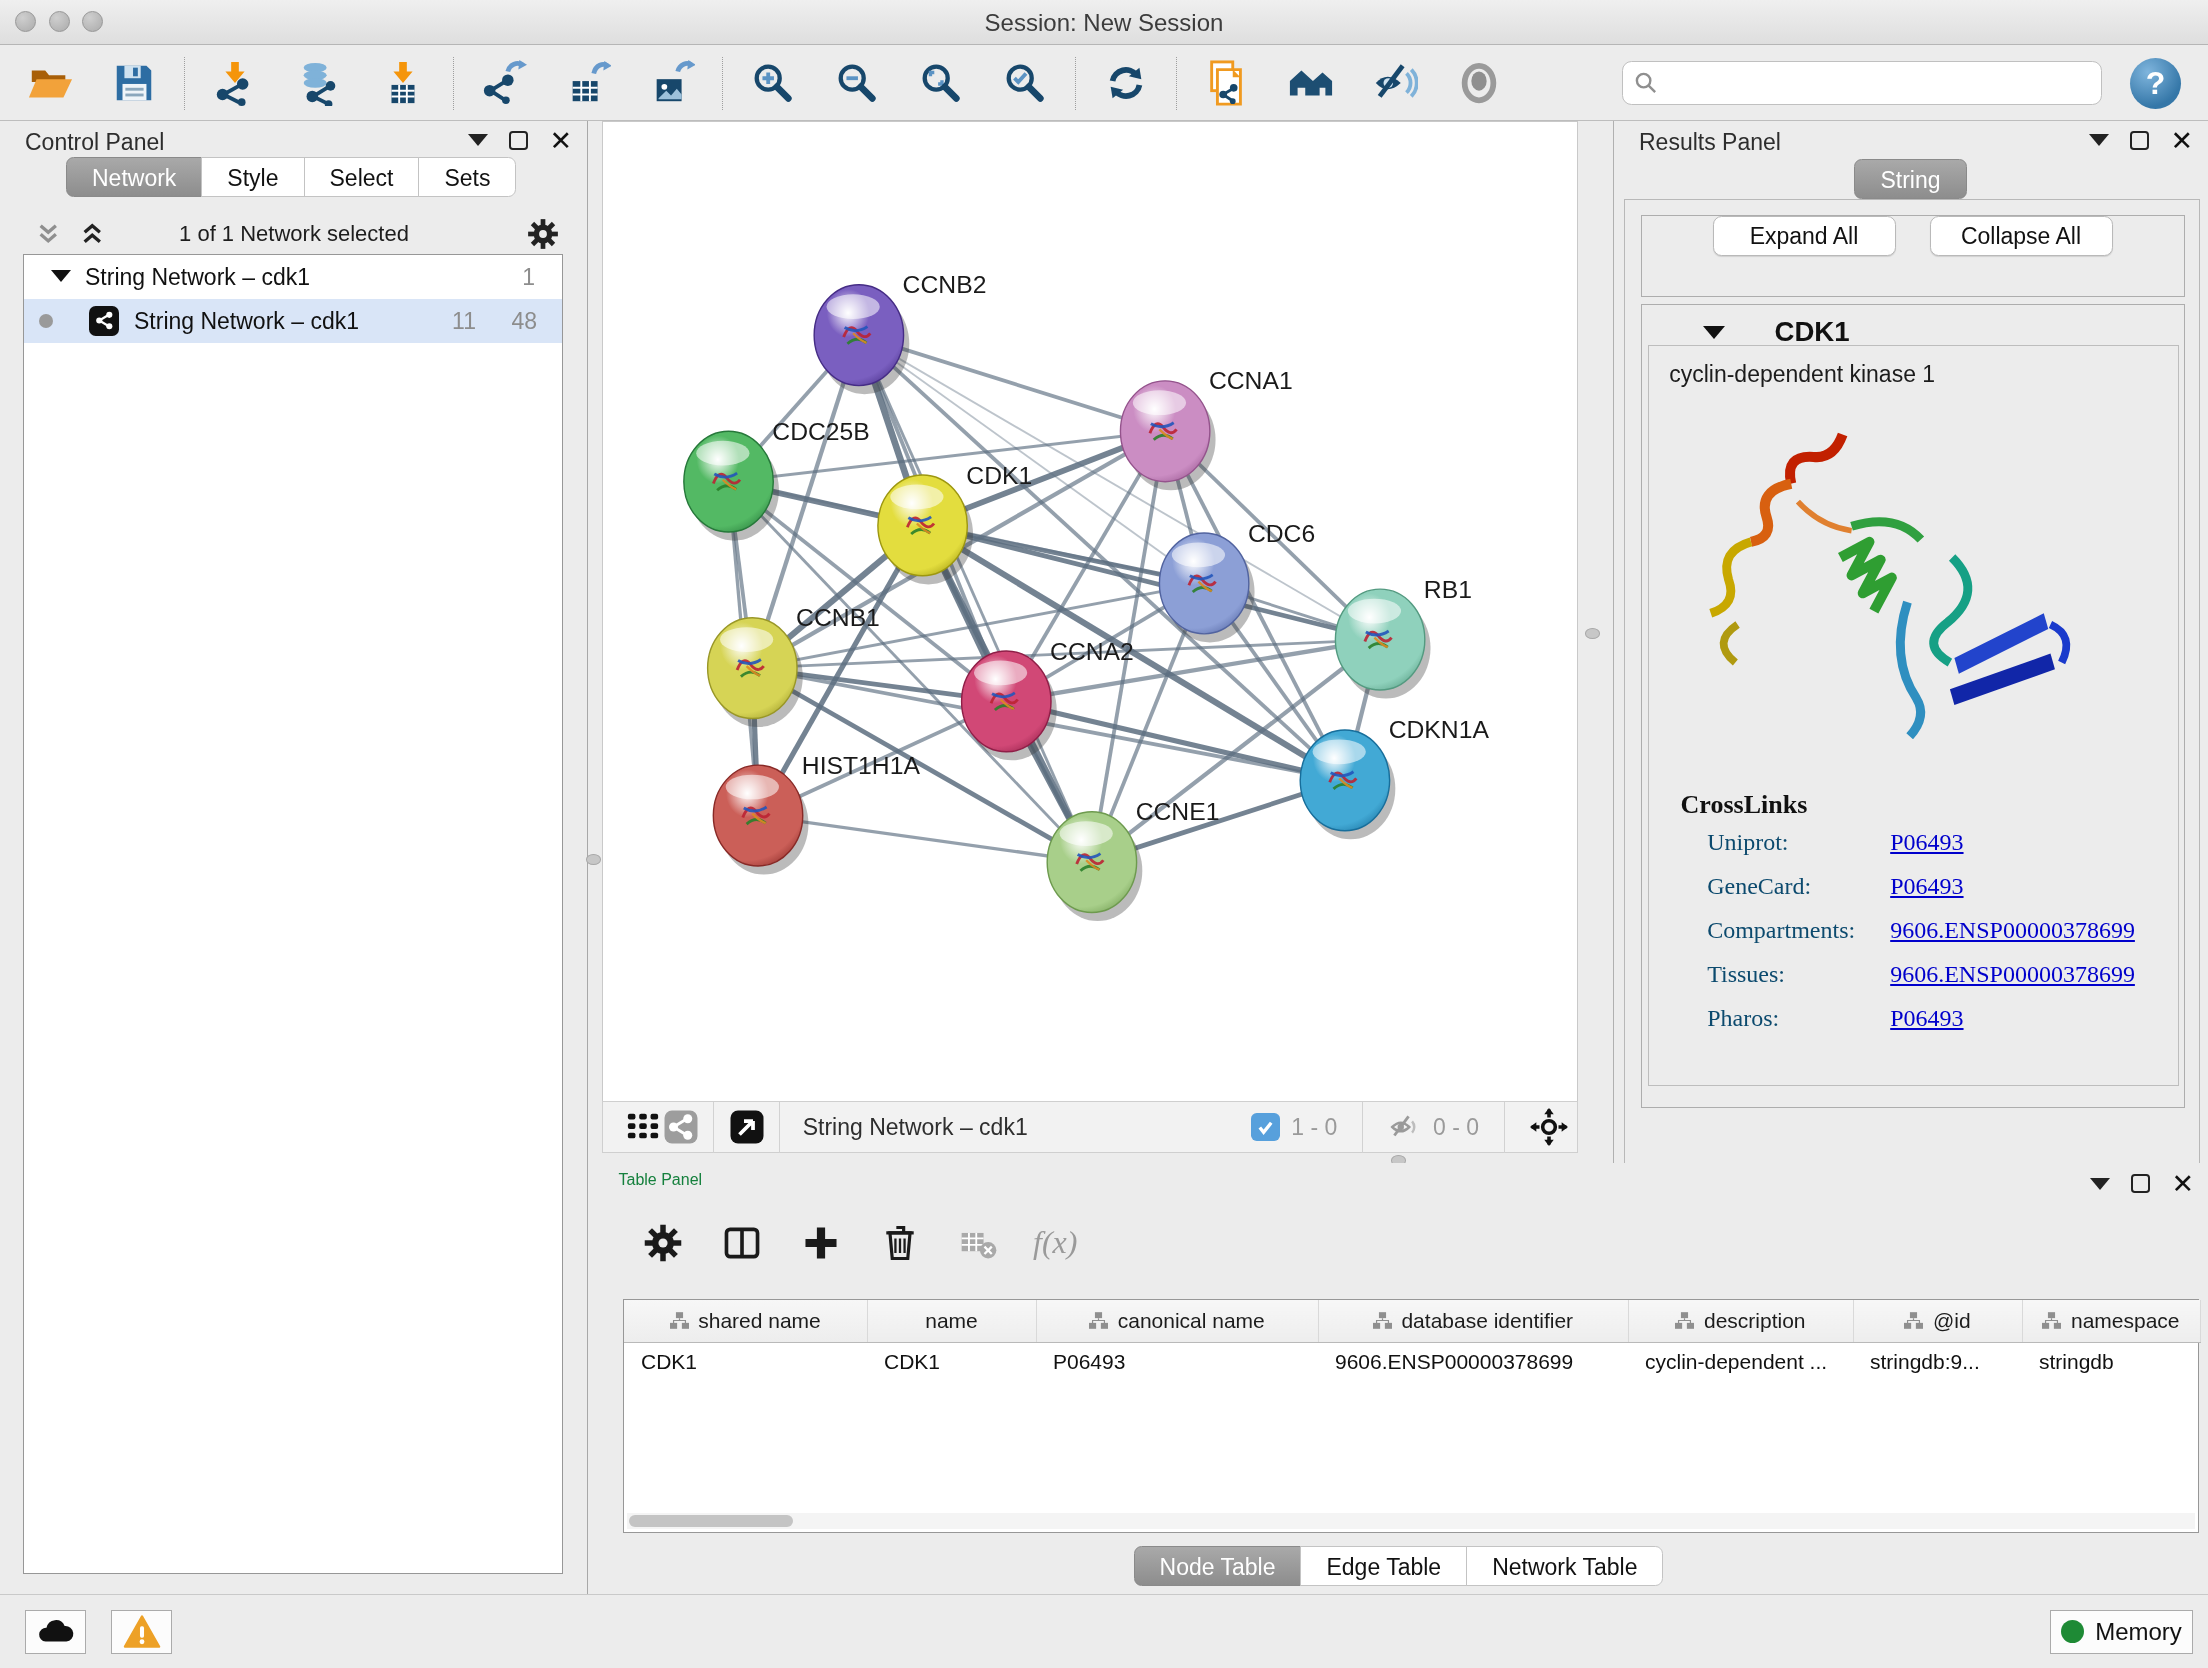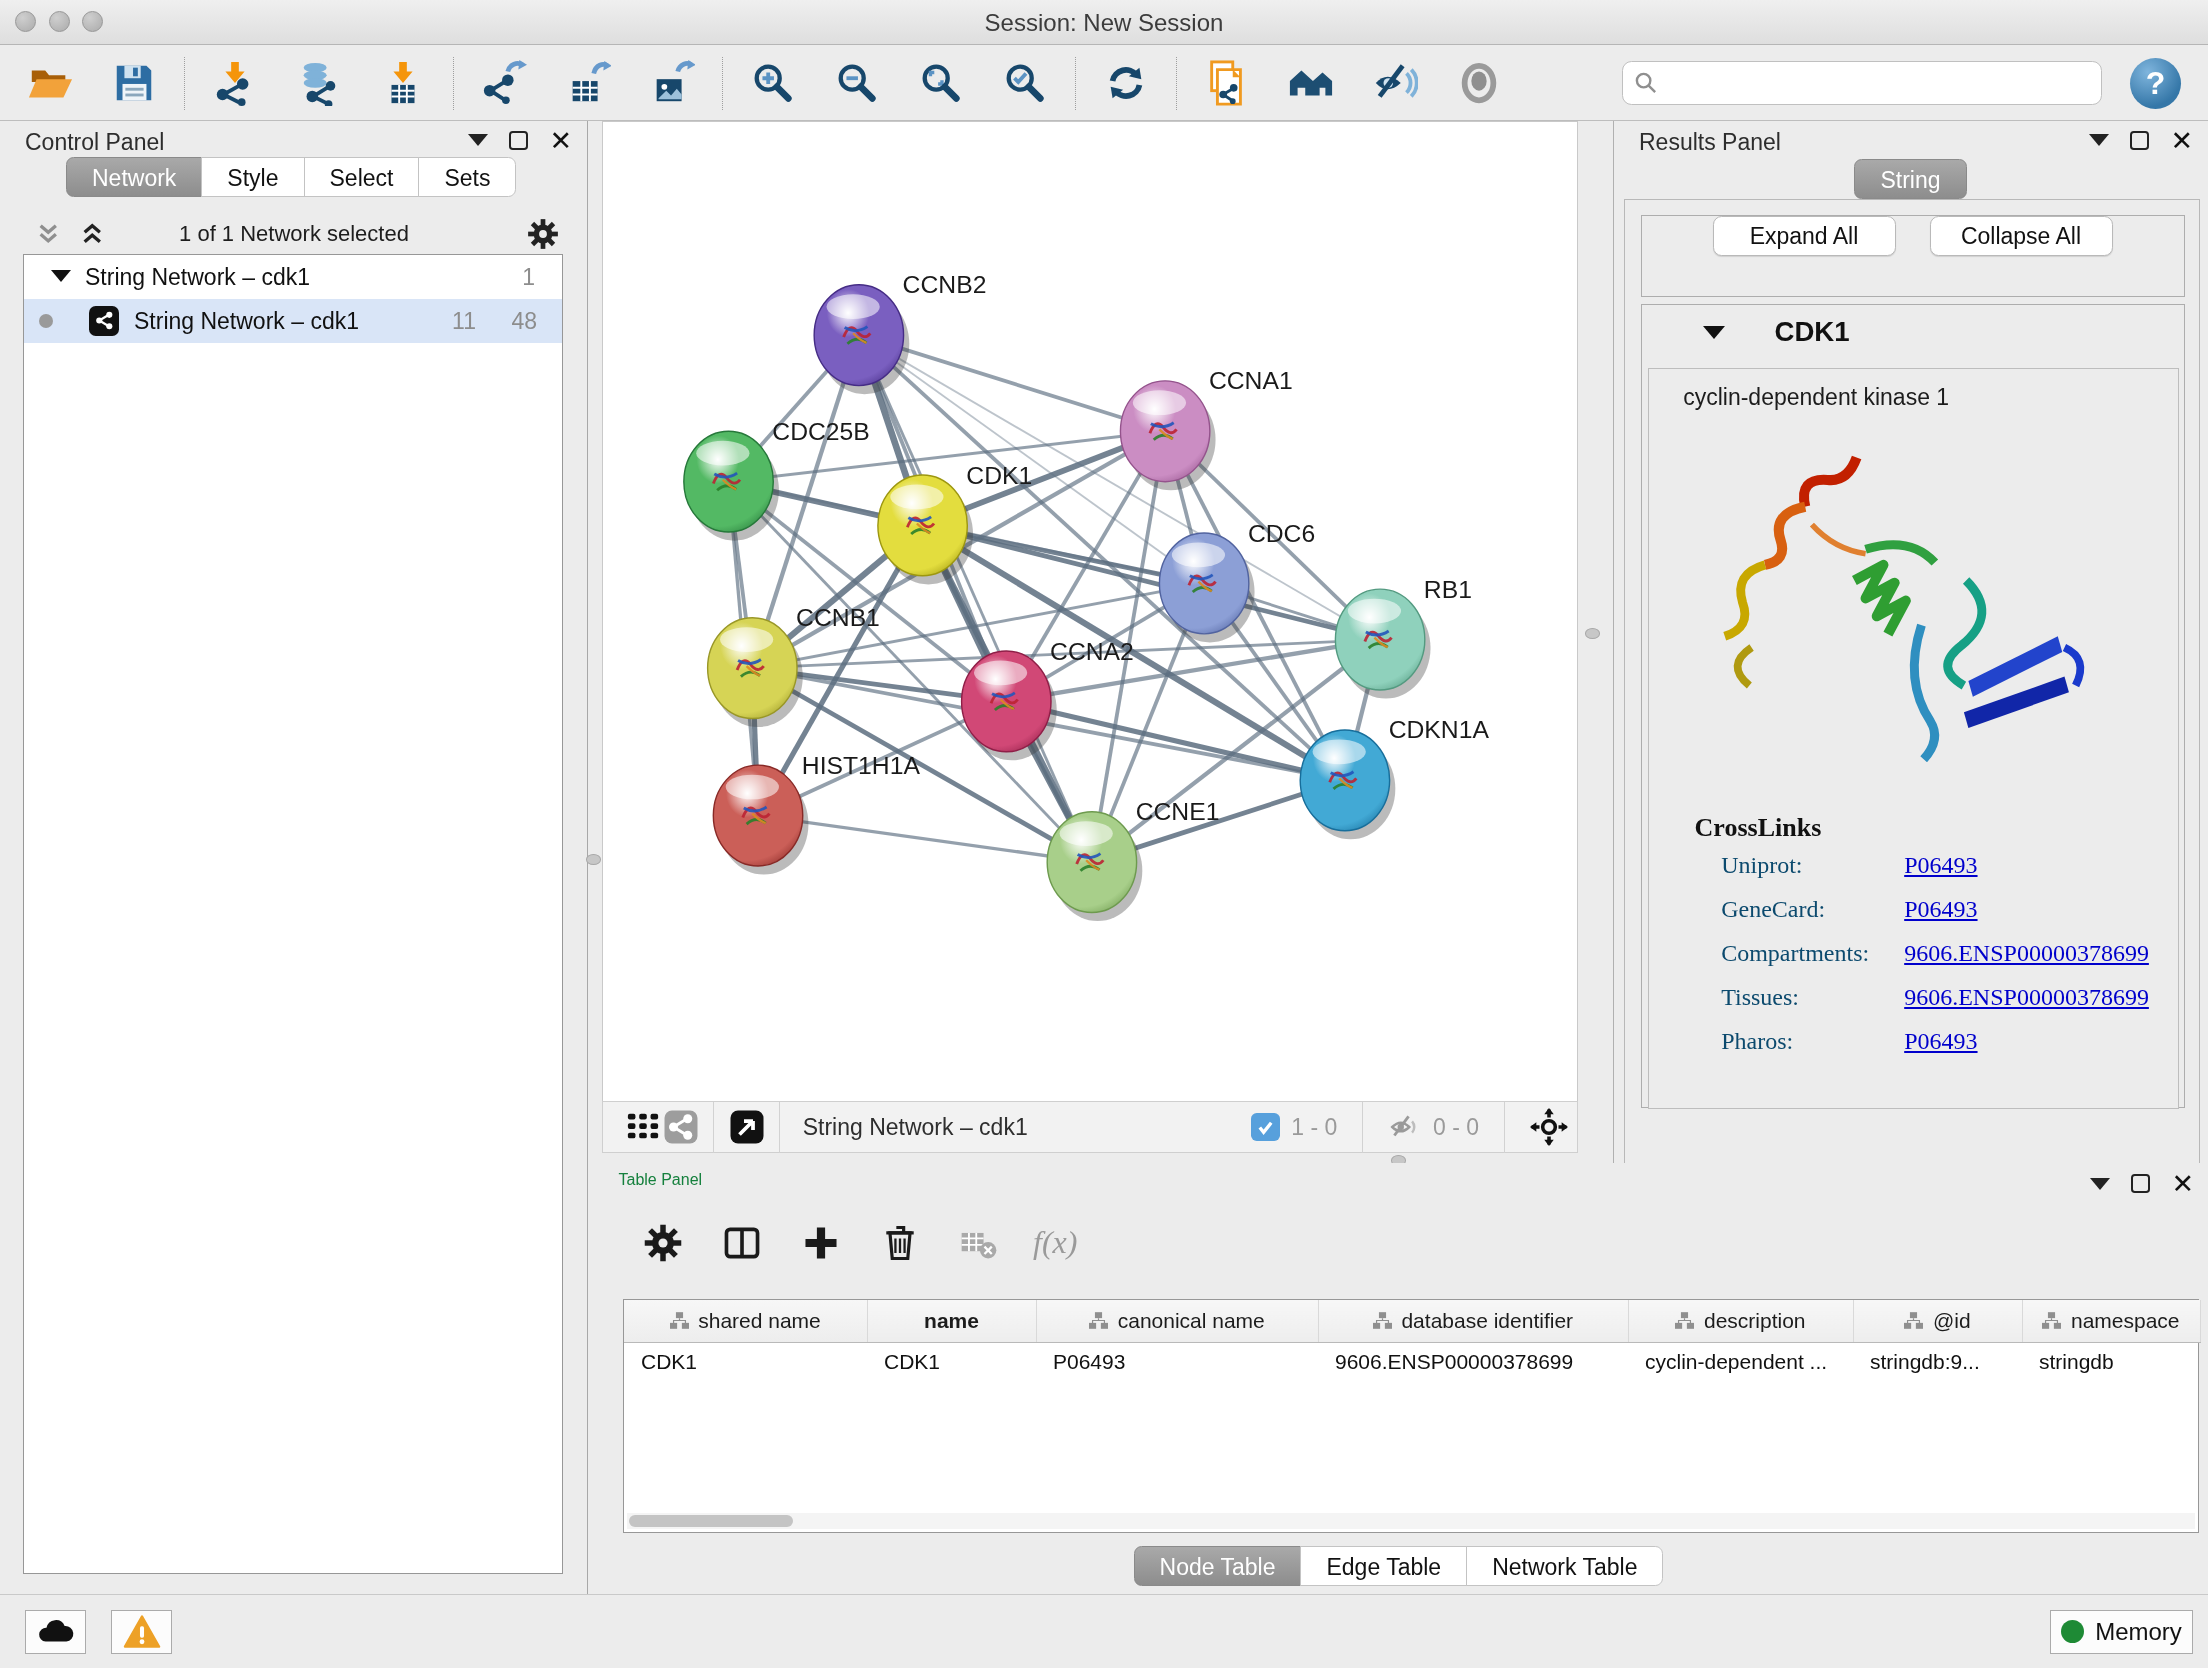--- a/index.html
+++ b/index.html
@@ -94,22 +94,22 @@
     justify-content:center; gap:34px; }
   .rp-button { min-width:183px; height:40px; background:#fff; border:1px solid #b9b9b9;
     border-radius:8.6px; font-size:23px; color:#111; display:flex; align-items:center;
     justify-content:center; cursor:pointer; box-shadow:0 1px 1px rgba(0,0,0,.12); }
   .rp-box2 { position:absolute; left:16px; top:104px; width:544px; height:804px;
     border:1px solid #adadad; background:#ececec; }
   .rp-sec-head { position:relative; height:53px; }
   .rp-sec-caret { position:absolute; left:61px; top:21px; width:0; height:0;
     border-left:11.4px solid transparent; border-right:11.4px solid transparent; border-top:13.3px solid #111; cursor:pointer; }
   .rp-gene { position:absolute; left:133px; top:11.4px; font-size:27.6px; font-weight:bold; color:#111; }
-  .rp-content { position:absolute; left:6.7px; top:63px; width:531px; height:741px;
-    border:1px solid #bdbdbd; background:#ececec; padding:15px 0 0 34px; }
+  .rp-content { position:absolute; left:6.7px; top:40px; width:531px; height:741px;
+    border:1px solid #bdbdbd; background:#ececec; padding:15px 0 0 20px; }
   .rp-desc { font-size:23px; color:#1c1c1c; }
   .protein-img { margin:13.3px 0 0 5.7px; }
   .crosslinks { font-family:"Liberation Serif",serif; margin-top:5.7px; }
   .cl-title { font-size:26px; font-weight:bold; color:#111; margin:3.8px 0 9.5px 11.4px; }
   .cl-row { display:flex; font-size:24px; margin:0 0 17px 38px; }
   .cl-label { width:183px; color:#0c4a6e; }
   .cl-link { color:#0000cc; text-decoration:underline; cursor:pointer; }
 
   
   .table-panel { position:absolute; left:589px; top:1163px; width:1620px; height:431px; background:#ececec; }
@@ -830,21 +830,21 @@
               <div class="th-inner">
                 <svg width="19" height="19" viewBox="0 0 16 16">
                   <rect x="5" y="1" width="6" height="5" fill="#8f8f8f"></rect>
                   <rect x="0" y="10" width="6" height="5" fill="#8f8f8f"></rect>
                   <rect x="10" y="10" width="6" height="5" fill="#8f8f8f"></rect>
                   <path d="M8 6v2M3 10V8h10v2" stroke="#8f8f8f" fill="none"></path>
                 </svg>
                 <span>shared name</span>
               </div>
             </th>
-            <th style="width: 169px; font-weight: bold;">
+            <th style="width: 169px;">
               <div class="th-inner">
                 <span>name</span>
               </div>
             </th>
             <th style="width: 282px;">
               <div class="th-inner">
                 <svg width="19" height="19" viewBox="0 0 16 16">
                   <rect x="5" y="1" width="6" height="5" fill="#8f8f8f"></rect>
                   <rect x="0" y="10" width="6" height="5" fill="#8f8f8f"></rect>
                   <rect x="10" y="10" width="6" height="5" fill="#8f8f8f"></rect>

